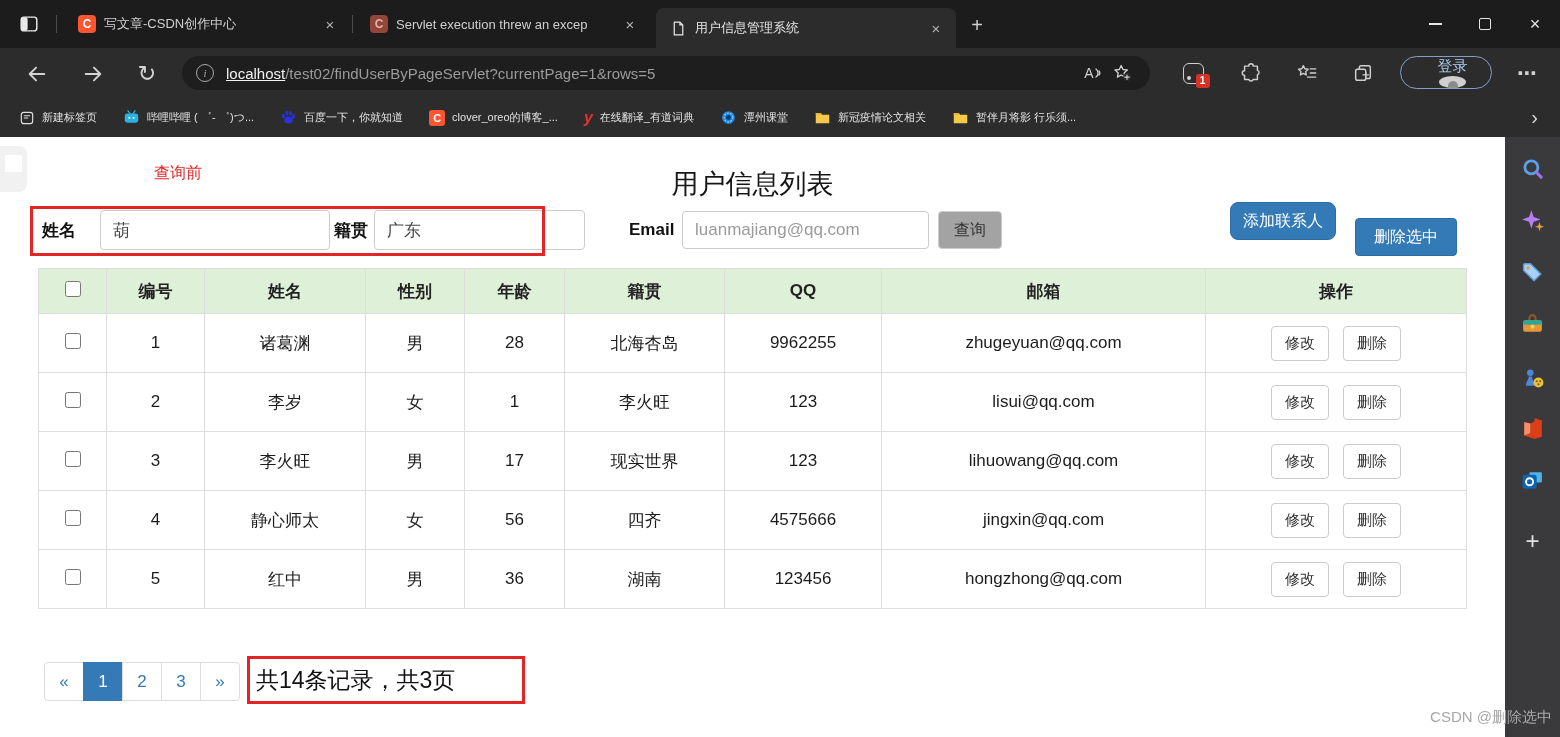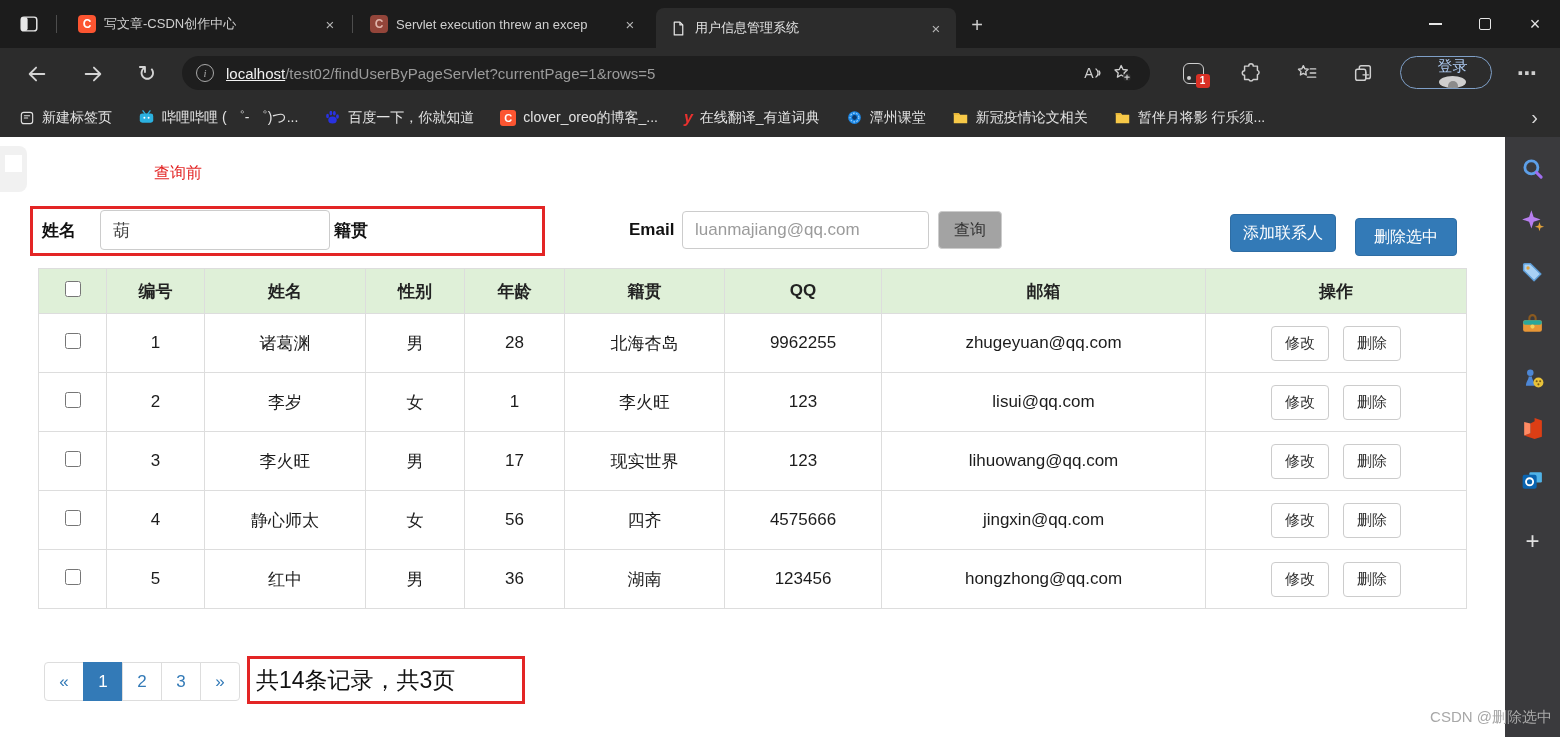--- a/index.html
+++ b/index.html
@@ -39,21 +39,21 @@
   .badge { position: absolute; right: -7px; bottom: -5px; min-width: 14px; height: 14px; background: #d93025; border-radius: 3px; color: #fff; font-size: 10px; font-weight: bold; display: flex; align-items: center; justify-content: center; padding: 0 2px; }
   .login-pill { position: absolute; left: 1400px; top: 8px; width: 92px; height: 33px; border: 1.5px solid #7fa0c8; border-radius: 17px; display: flex; align-items: center; justify-content: space-between; padding: 0 3px 0 16px; cursor: pointer; flex-direction: column; }
   .login-pill .lg-label { color: #aecbf2; font-size: 15px; }
   .avatar { width: 27px; height: 27px; border-radius: 50%; background: #cfcfcf; overflow: hidden; position: relative; }
   .avatar .head { position: absolute; left: 8.5px; top: 5px; width: 10px; height: 10px; border-radius: 50%; background: #8b8b8b; }
   .avatar .body { position: absolute; left: 3.5px; top: 16px; width: 20px; height: 14px; border-radius: 50%; background: #8b8b8b; }
 
   
   .bookmarks { position: absolute; top: 98px; left: 0; width: 1560px; height: 39px; background: #2c2c2c; display: flex; align-items: center; padding: 0 18px; }
   .bm-item { display: flex; align-items: center; margin-right: 26px; cursor: pointer; flex: none; }
-  .bm-item .bm-label { margin-left: 7px; color: #e2e2e2; font-size: 14px; white-space: nowrap; }
+  .bm-item .bm-label { margin-left: 7px; color: #e2e2e2; font-size: 11px; white-space: nowrap; }
   .bm-ic { width: 17px; height: 17px; display: flex; align-items: center; justify-content: center; flex: none; }
   .ic-csdn-sm { width: 16px; height: 16px; background: #fc5531; border-radius: 3px; color: #fff; font-size: 11px; font-weight: bold; display: flex; align-items: center; justify-content: center; }
   .ic-youdao { color: #e8312e; font-size: 16px; font-weight: bold; font-style: italic; }
   .bm-chevron { position: absolute; right: 22px; color: #d8d8d8; font-size: 20px; cursor: pointer; }
 
   
   .content { position: absolute; top: 137px; left: 0; width: 1505px; height: 600px; background: #fff; }
   .flap { position: absolute; left: 0; top: 9px; width: 27px; height: 46px; background: #f1f1f1; border-radius: 0 8px 8px 0; }
   .flap i { position: absolute; left: 5px; top: 9px; width: 17px; height: 17px; background: #fff; }
   .ann-label { position: absolute; left: 145px; top: 26px; color: #e32525; font-size: 16px; font-weight: 500; margin-left: 9px; }
@@ -281,31 +281,33 @@
     </div>
     <span class="bm-chevron">›</span>
   </div>
 
   <div class="content">
     <div class="flap">
         <i></i>
       </div>
 
     <div class="ann-label">查询前</div>
+    <div class="page-title">用户信息列表</div>
 
     <span class="fld-label" style="left:42px; top:82px;">姓名</span>
     <input class="txt-input" style="left: 100px; top: 73px; width: 230px;" value="葫">
     <span class="fld-label" style="left:334px; top:82px;">籍贯</span>
+    <input class="txt-input" style="left: 374px; top: 73px; width: 211px;" value="广东">
     <div class="red-box" style="left:30px; top:69px; width:515px; height:50px;"></div>
 
     <span class="fld-label" style="left:629px; top:83px;">Email</span>
     <input class="txt-input" style="left: 682px; top: 74px; width: 247px; height: 38px;" placeholder="luanmajiang@qq.com">
     <button class="btn-plain" style="left:938px; top:74px; width:64px; height:38px;">查询</button>
 
-    <button class="btn-blue" style="left:1230px; top:77px; width:106px; height:38px;">添加联系人</button>
+    <button class="btn-blue" style="left:1230px; top:65px; width:106px; height:38px;border-radius:8px;">添加联系人</button>
     <button class="btn-blue" style="left:1355px; top:81px; width:102px; height:38px;">删除选中</button>
 
     <table class="data-table">
       <colgroup>
           <col style="width:68px">
           <col style="width:98px">
           <col style="width:161px">
           <col style="width:99px">
           <col style="width:100px">
           <col style="width:160px">

